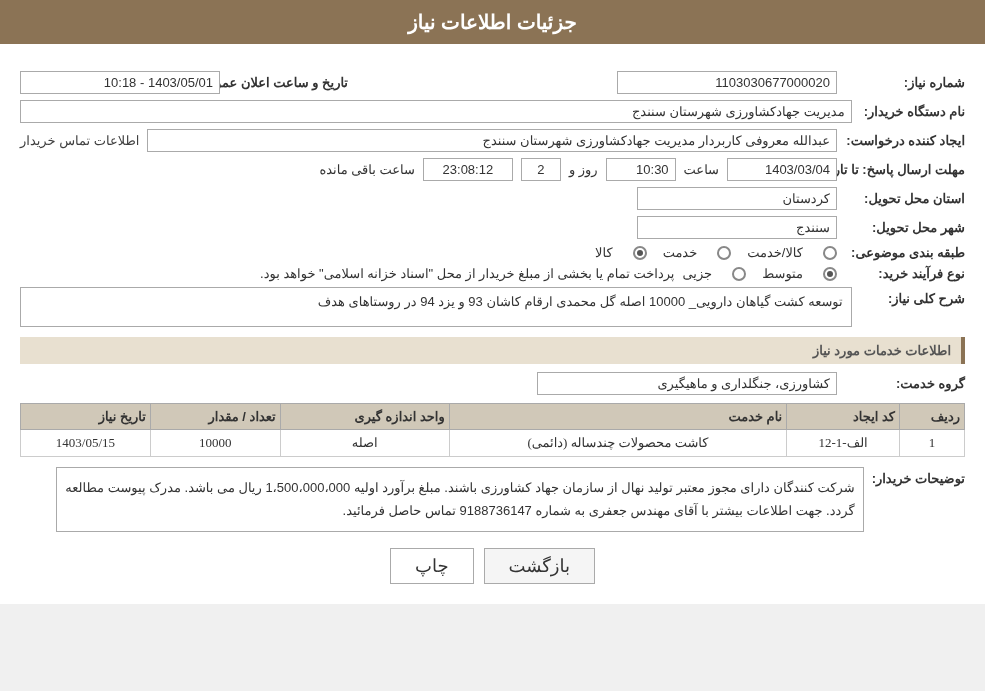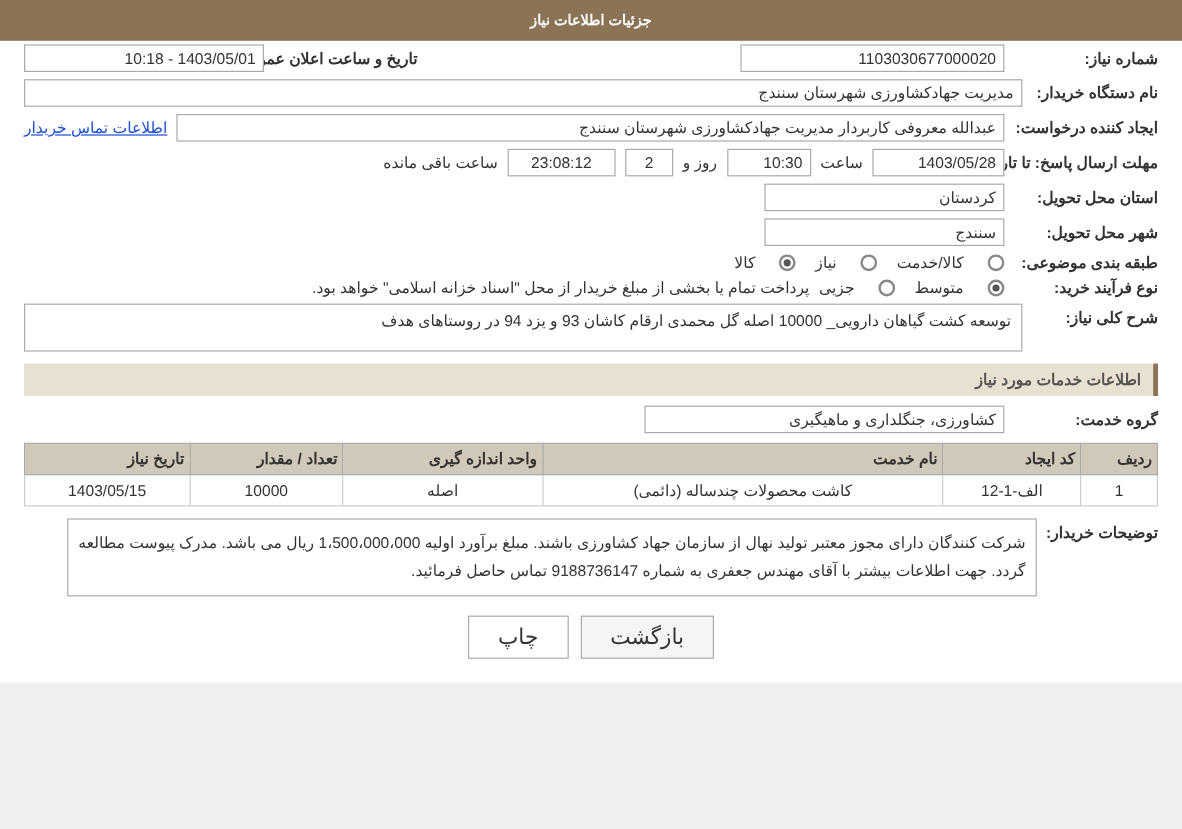--- a/index.html
+++ b/index.html
@@ -14,23 +14,23 @@
       max-width: 985px;
       margin: 0 auto;
       background: #fff;
       padding-bottom: 20px;
     }
     .header-bar {
       background: #8b7355;
       color: #fff;
       text-align: center;
       padding: 10px 0;
-      font-size: 12px;
-      font-weight: bold;
-      margin-bottom: 3px;
+      font-size: 20px;
+      font-weight: bold;
+      margin-bottom: 27px;
     }
     .content-area {
       padding: 0 20px;
     }
     .label-cell {
       color: #333;
       font-weight: bold;
       text-align: right;
       white-space: nowrap;
       width: 120px;
@@ -81,22 +81,21 @@
       content: '';
       width: 6px;
       height: 6px;
       background: #555;
       border-radius: 50%;
       position: absolute;
       top: 2px;
       left: 2px;
     }
     .link-text {
-      color: #1d4ed8;
-      text-decoration: underline;
+      color: #404040;
       cursor: pointer;
     }
     .description-box {
       border: 1px solid #aaa;
       padding: 6px 8px;
       background: #fff;
       min-height: 40px;
       width: 100%;
     }
     .data-table {
@@ -108,20 +107,21 @@
       background: #d0c8b8;
       border: 1px solid #aaa;
       padding: 5px 4px;
       text-align: right;
       font-weight: bold;
     }
     .data-table td {
       border: 1px solid #ccc;
       padding: 5px 8px;
       text-align: center;
+      font-family: Liberation Serif, serif;
     }
     .data-table tr:nth-child(even) td {
       background: #f9f9f9;
     }
     .buyer-notes {
       border: 1px solid #aaa;
       padding: 8px;
       background: #fff;
       text-align: right;
       line-height: 1.8;
@@ -172,21 +172,21 @@
     </div>
 
     <div style="display:flex; align-items:center; gap:8px; margin-bottom:6px;">
       <span class="label-cell">ایجاد کننده درخواست:</span>
       <div class="input-box" style="flex:1;">عبدالله معروفی کاربردار مدیریت جهادکشاورزی شهرستان سنندج</div>
       <span class="link-text">اطلاعات تماس خریدار</span>
     </div>
 
     <div style="display:flex; align-items:center; gap:8px; margin-bottom:6px; flex-wrap:wrap;">
       <span class="label-cell">مهلت ارسال پاسخ: تا تاریخ:</span>
-      <div class="input-box" style="min-width:110px;">1403/05/28</div>
+      <div class="input-box" style="min-width:110px;">1403/03/04</div>
       <span>ساعت</span>
       <div class="input-box" style="min-width:70px;">10:30</div>
       <span>روز و</span>
       <div class="input-box" style="min-width:40px; text-align:center;">2</div>
       <div class="input-box" style="min-width:90px; text-align:center;">23:08:12</div>
       <span>ساعت باقی مانده</span>
     </div>
 
     <div style="display:flex; align-items:center; gap:8px; margin-bottom:6px;">
       <span class="label-cell">استان محل تحویل:</span>
@@ -200,21 +200,21 @@
 
     <div style="display:flex; align-items:center; gap:8px; margin-bottom:6px;">
       <span class="label-cell">طبقه بندی موضوعی:</span>
       <div class="radio-group">
         <div class="radio-item">
           <span class="radio-circle"></span>
           <span>کالا/خدمت</span>
         </div>
         <div class="radio-item">
           <span class="radio-circle"></span>
-          <span>نیاز</span>
+          <span>خدمت</span>
         </div>
         <div class="radio-item">
           <span class="radio-circle selected"></span>
           <span>کالا</span>
         </div>
       </div>
     </div>
 
     <div style="display:flex; align-items:center; gap:8px; margin-bottom:6px; flex-wrap:wrap;">
       <span class="label-cell">نوع فرآیند خرید:</span>

